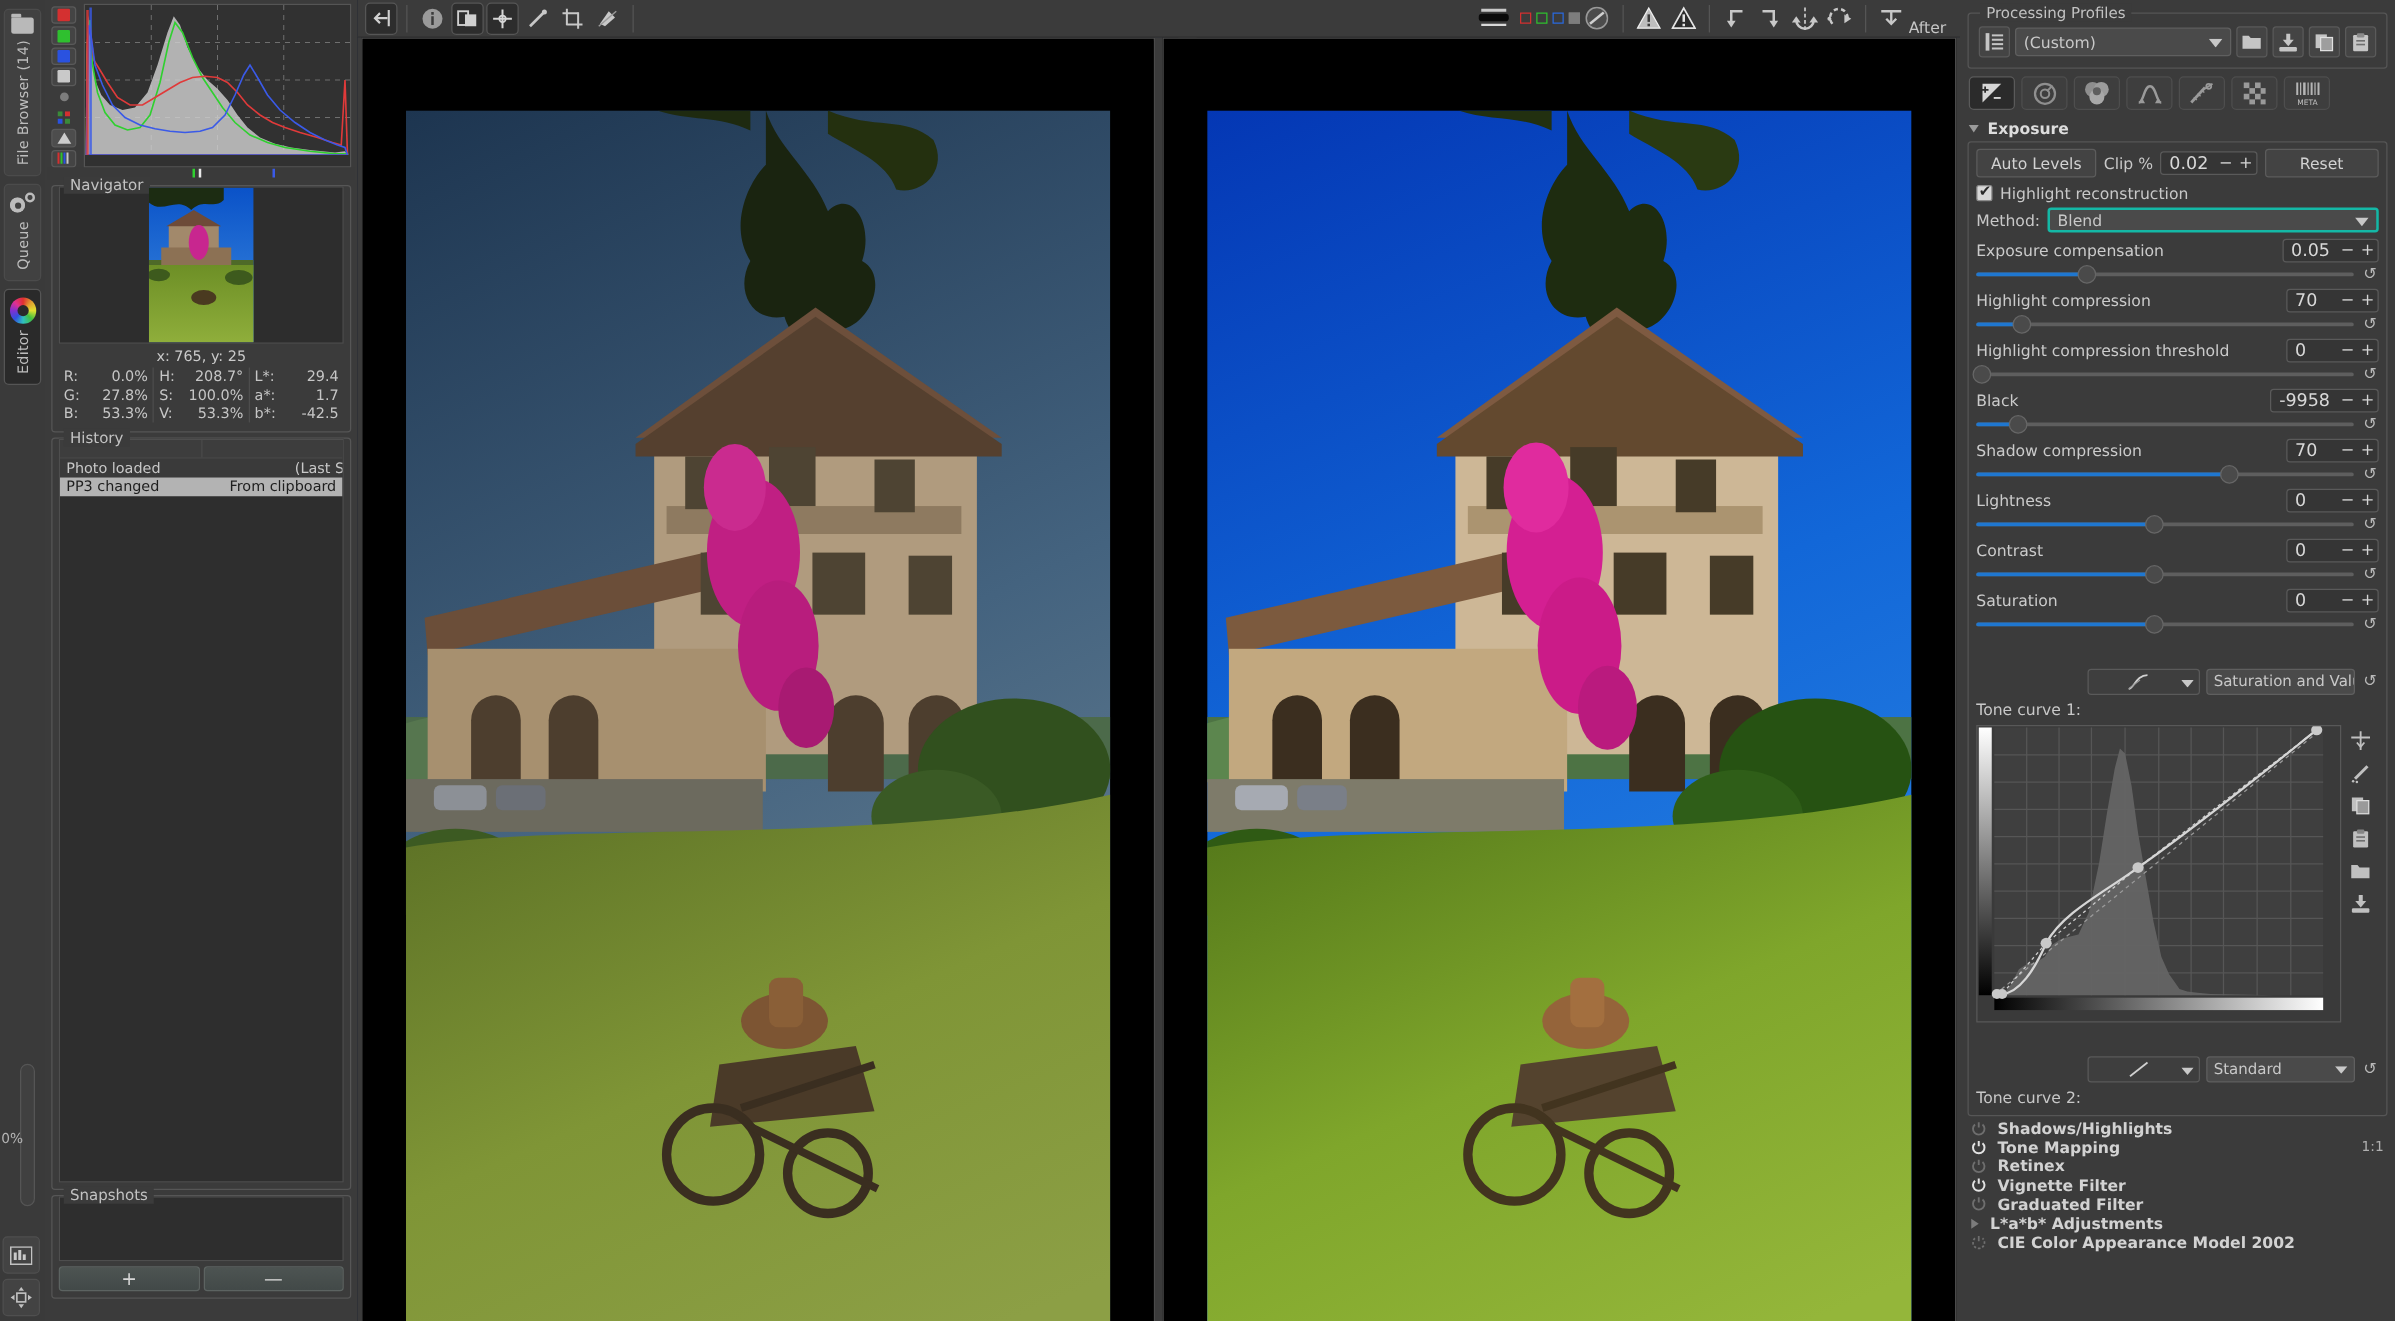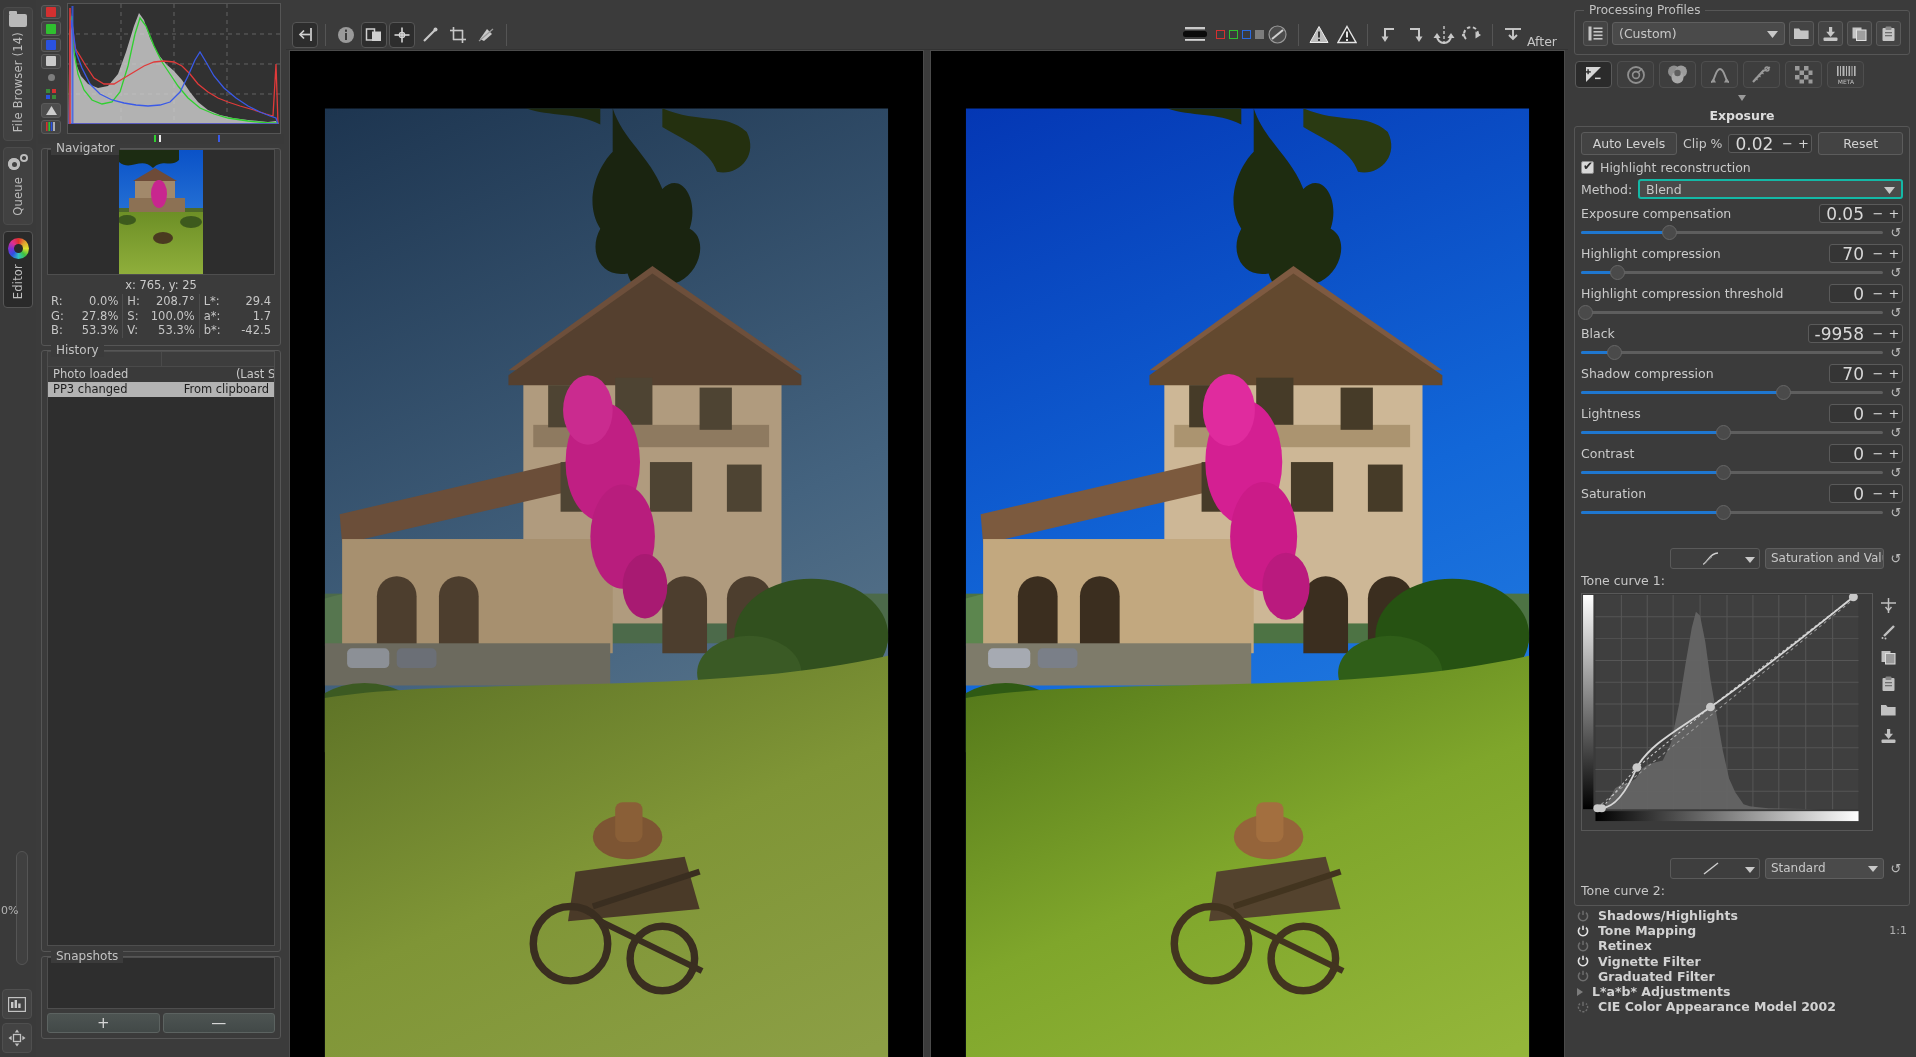--- a/index.html
+++ b/index.html
@@ -91,21 +91,21 @@
   .htr.dark{ background:#3a3a3a;gap:39px;}
   .htr .c1{ flex:0 0 50%; padding-left:5px; text-align:left;}
   .htr .c2{ flex:0 0 50%; padding-right:5px; text-align:right;}
 
   .snap-list{ height:52px; background:#2e2e2e;border:1px solid #4e4e4e;}
   .snap-btns{ display:flex; margin-top:4px; gap:3px;}
   .snap-btn{ flex:1; height:20px; background:linear-gradient(#4d5452,#424948); border:1px solid #5c6361; border-radius:3px;
     display:flex; align-items:center; justify-content:center; font-size:15px; color:#d6d6d6; cursor:pointer;}
 
   
-  .center{ flex:1; display:flex; flex-direction:column; background:#0f172a; min-width:0;margin-top:20px;}
+  .center{ flex:1; display:flex; flex-direction:column; background:#0f172a; min-width:0;}
   .toolbar{ height:36px; display:flex; align-items:center; padding:0 5px; background:#3b3b3b; border-bottom:1px solid #333;}
   .tbtn{ width:26px;height:26px;margin:0 1px; border:1px solid transparent; border-radius:4px;
     display:flex;align-items:center;justify-content:center;cursor:pointer; color:#bdbdbd;}
   .tbtn.on{ background:#2d2d2d; border-color:#565656;}
   .tsep{ width:1px;height:22px;background:#555;margin:0 6px;}
   .swatches{display:flex;align-items:center;gap:4px;margin-left:2px;}
   .sw2{width:9px;height:9px;border:1.5px solid;}
   .labelstrip{ margin-left:auto; display:flex; flex-direction:column; align-items:flex-end; padding-right:6px;}
 
   .canvasrow{ flex:1; display:flex; position:relative; background:#3b3b3b;}
@@ -115,30 +115,30 @@
   .rightpanel{ width:348px; flex:0 0 348px; background:#3b3b3b; display:flex; flex-direction:column; padding:0 3px;}
   .pp-row{ display:flex; align-items:center; gap:4px; padding:3px 3px;}
   .ppbtn{width:25px;height:25px;border:1px solid #5a5a5a;border-radius:3px;background:#444;display:flex;align-items:center;justify-content:center;cursor:pointer;}
   .ppsel{ flex:1; height:23px; background:#4a4a4a; border:1px solid #5f5f5f; border-radius:3px;
           display:flex; align-items:center; padding:0 6px; font-size:12.5px; cursor:pointer;}
   .tooltabs{ display:flex; gap:5px; padding:6px 4px 4px;}
   .ttab{ width:37px;height:27px;border:1px solid #4e4e4e;border-radius:4px;background:#3e3e3e;
     display:flex;align-items:center;justify-content:center;cursor:pointer;}
   .ttab.active{ background:#2b2b2b; border-color:#5a5a5a;}
 
-  .secthead{ display:flex; align-items:center; gap:7px; padding:3px 4px; font-weight:bold; font-size:12.5px; color:#ddd; cursor:pointer;flex-direction:column;}
+  .secthead{ display:flex; align-items:center; gap:7px; padding:3px 4px; font-weight:bold; font-size:12.5px; color:#ddd; cursor:pointer;}
   .tri{ width:0;height:0;border-left:6px solid #9a9a9a;border-top:4.5px solid transparent;border-bottom:4.5px solid transparent;}
   .tri.down{ border:none;border-top:6px solid #9a9a9a;border-left:4.5px solid transparent;border-right:4.5px solid transparent;}
   .sectbody{ border:1px solid #565656; border-radius:3px; margin:0 3px; padding:5px 6px 7px;}
 
   .exp-top{ display:flex; align-items:center; gap:6px; margin-bottom:5px;}
   .btn{ background:#434343; border:1px solid #5c5c5c; border-radius:3px; font-size:12.5px; color:#d2d2d2;
         padding:3px 0; text-align:center; cursor:pointer;}
   .spin{ display:flex; align-items:center; background:#353535; border:1px solid #5a5a5a; border-radius:3px; height:19px;}
-  .spin .val{ font-size:17px; padding:0 6px; color:#d8d8d8; text-align:right; min-width:40px;}
+  .spin .val{ font-size:14px; padding:0 6px; color:#d8d8d8; text-align:left; min-width:40px;}
   .spin .pm{ width:16px; text-align:center; font-size:13px; color:#d4d4d4; cursor:pointer;}
   .chkrow{ display:flex; align-items:center; gap:6px; margin:4px 0 4px;}
   .chk{ width:13px;height:13px;background:#d8d8d8;border:1px solid #8c8c8c;border-radius:2px;position:relative;}
   .chk:after{content:"✔";position:absolute;left:1px;top:-3px;font-size:12px;color:#2a2a2a;}
   .methrow{ display:flex; align-items:center; gap:6px; margin-bottom:5px;}
   .methsel{ flex:1; height:20px; background:#4a4a4a; border:2px solid #14b8a6; border-radius:3px; display:flex;align-items:center;padding:0 6px;font-size:12.5px;cursor:pointer;}
 
   .sl-label{ display:flex; align-items:center; font-size:12.5px; color:#cbcbcb; margin-top:3px;}
   .sl-label .nm{ flex:1;}
   .sl-track-row{ display:flex; align-items:center; gap:6px; height:18px;}

